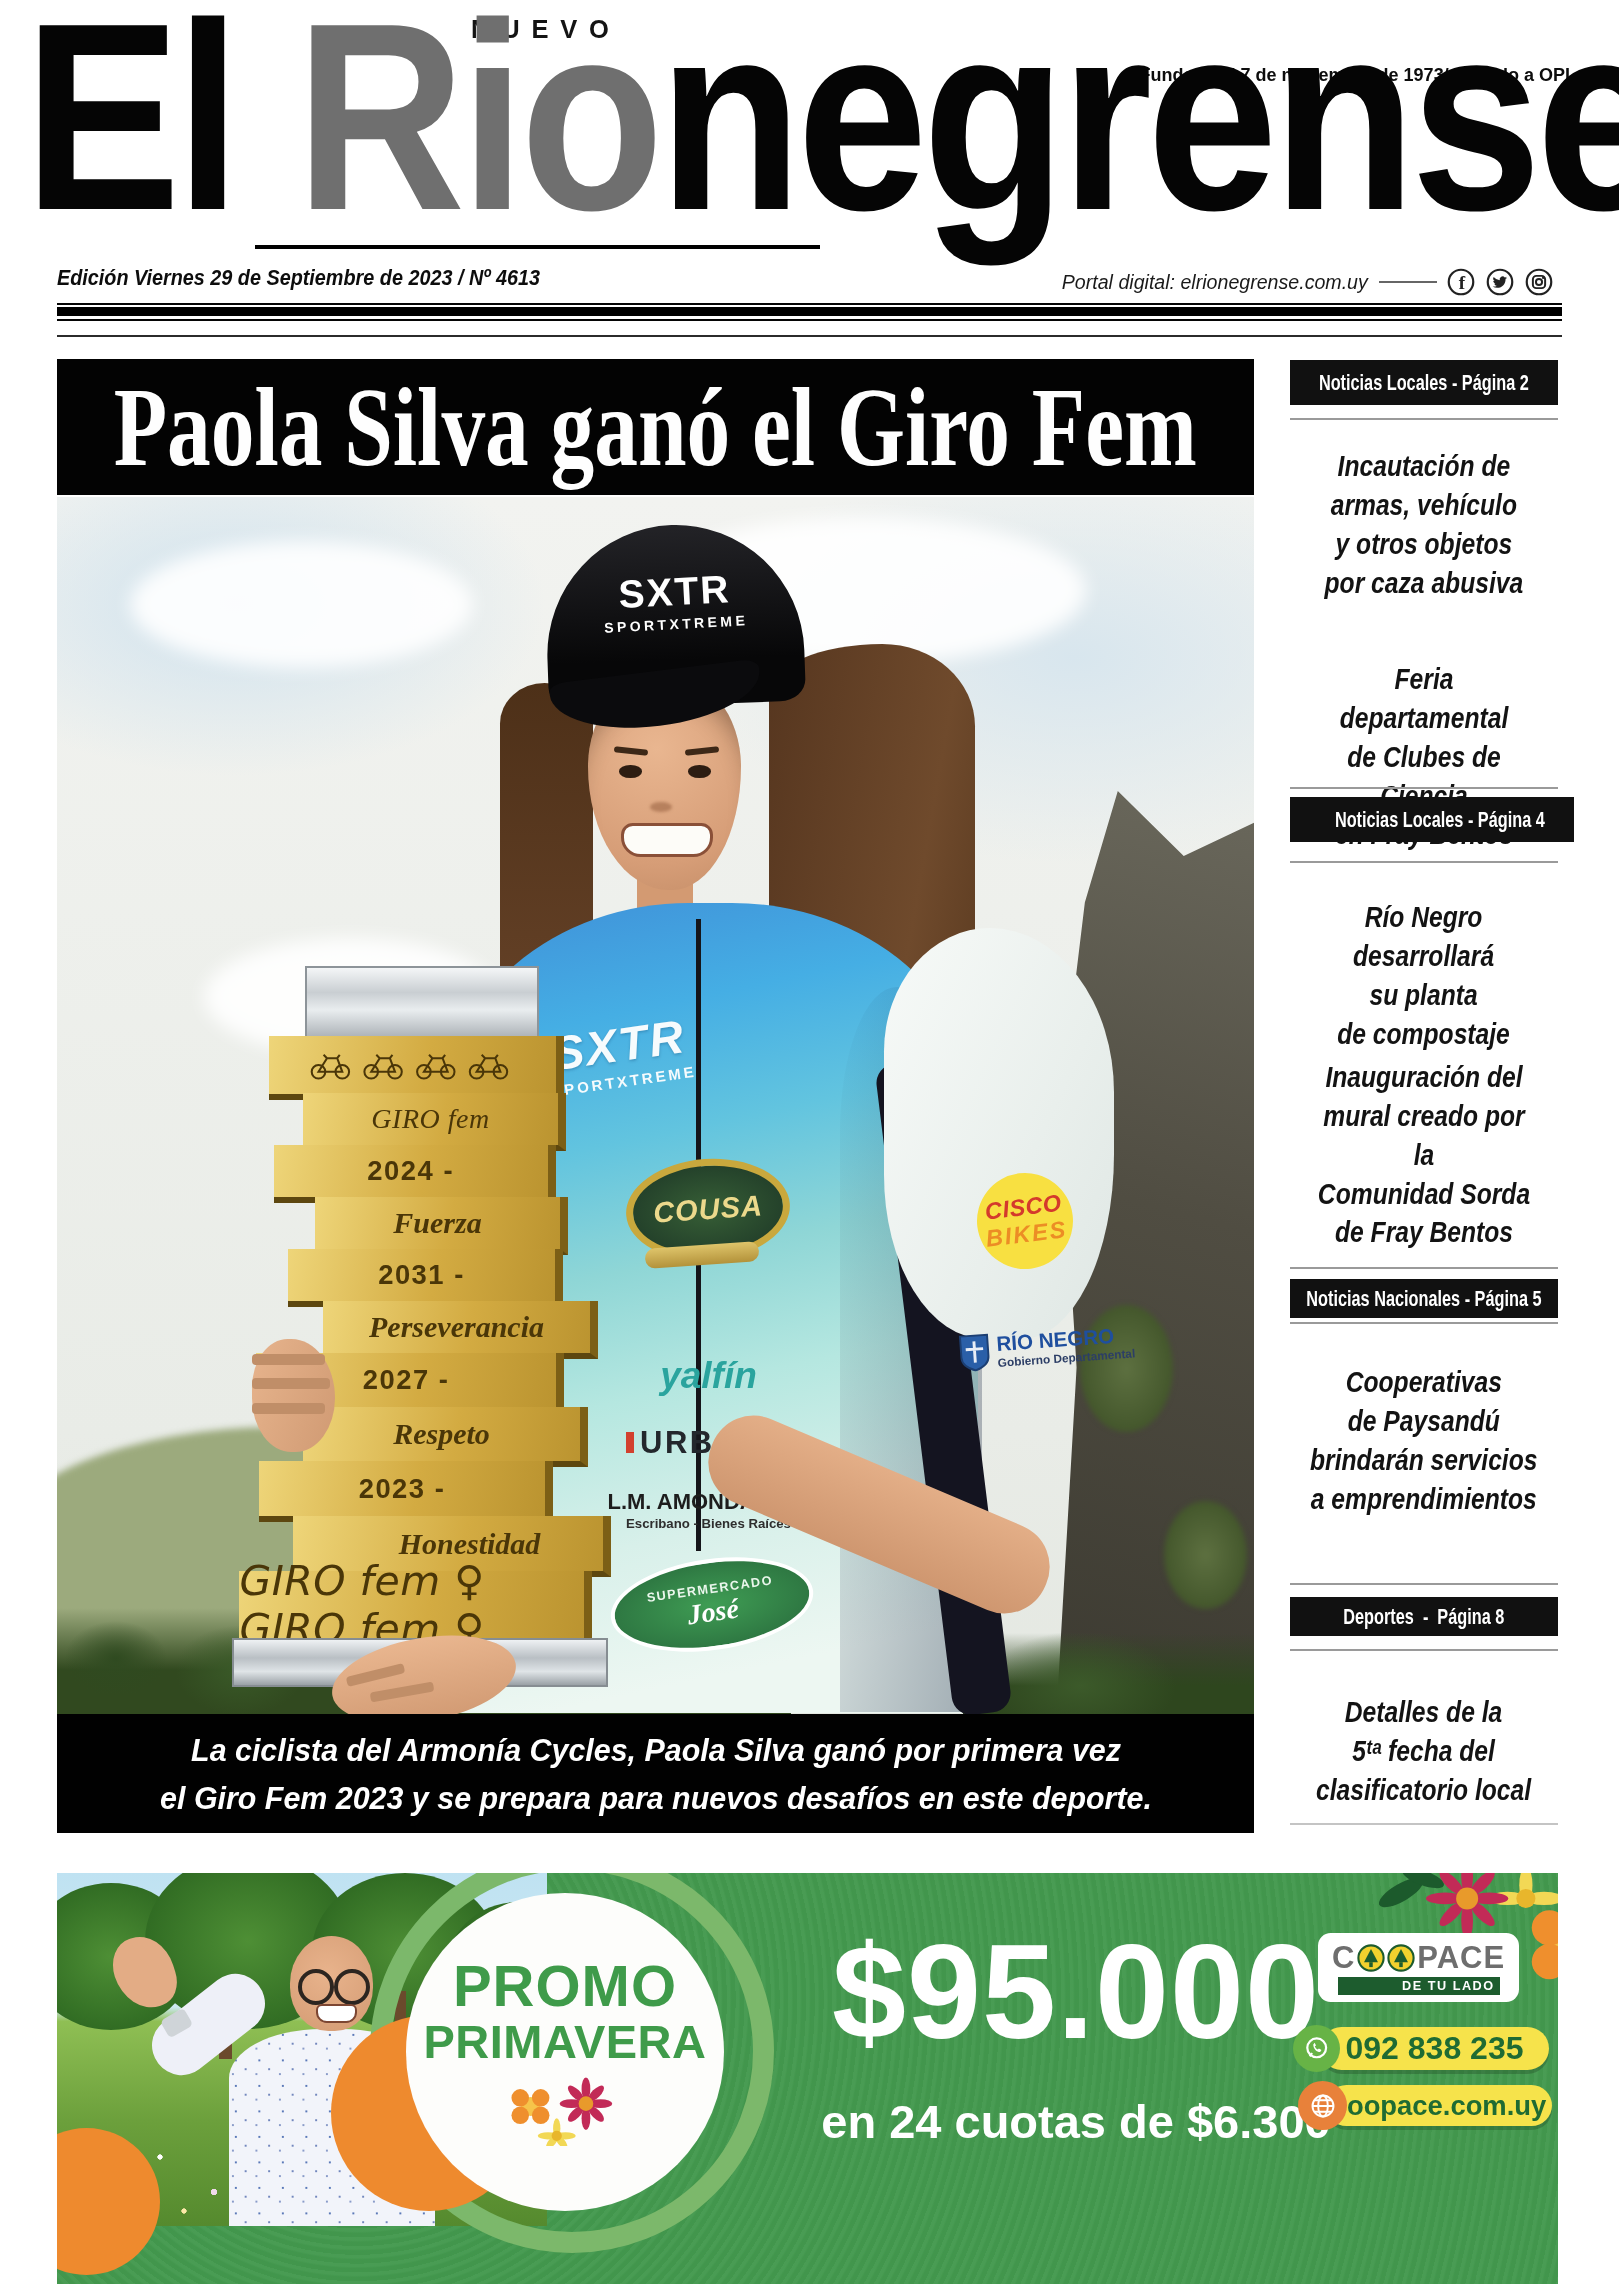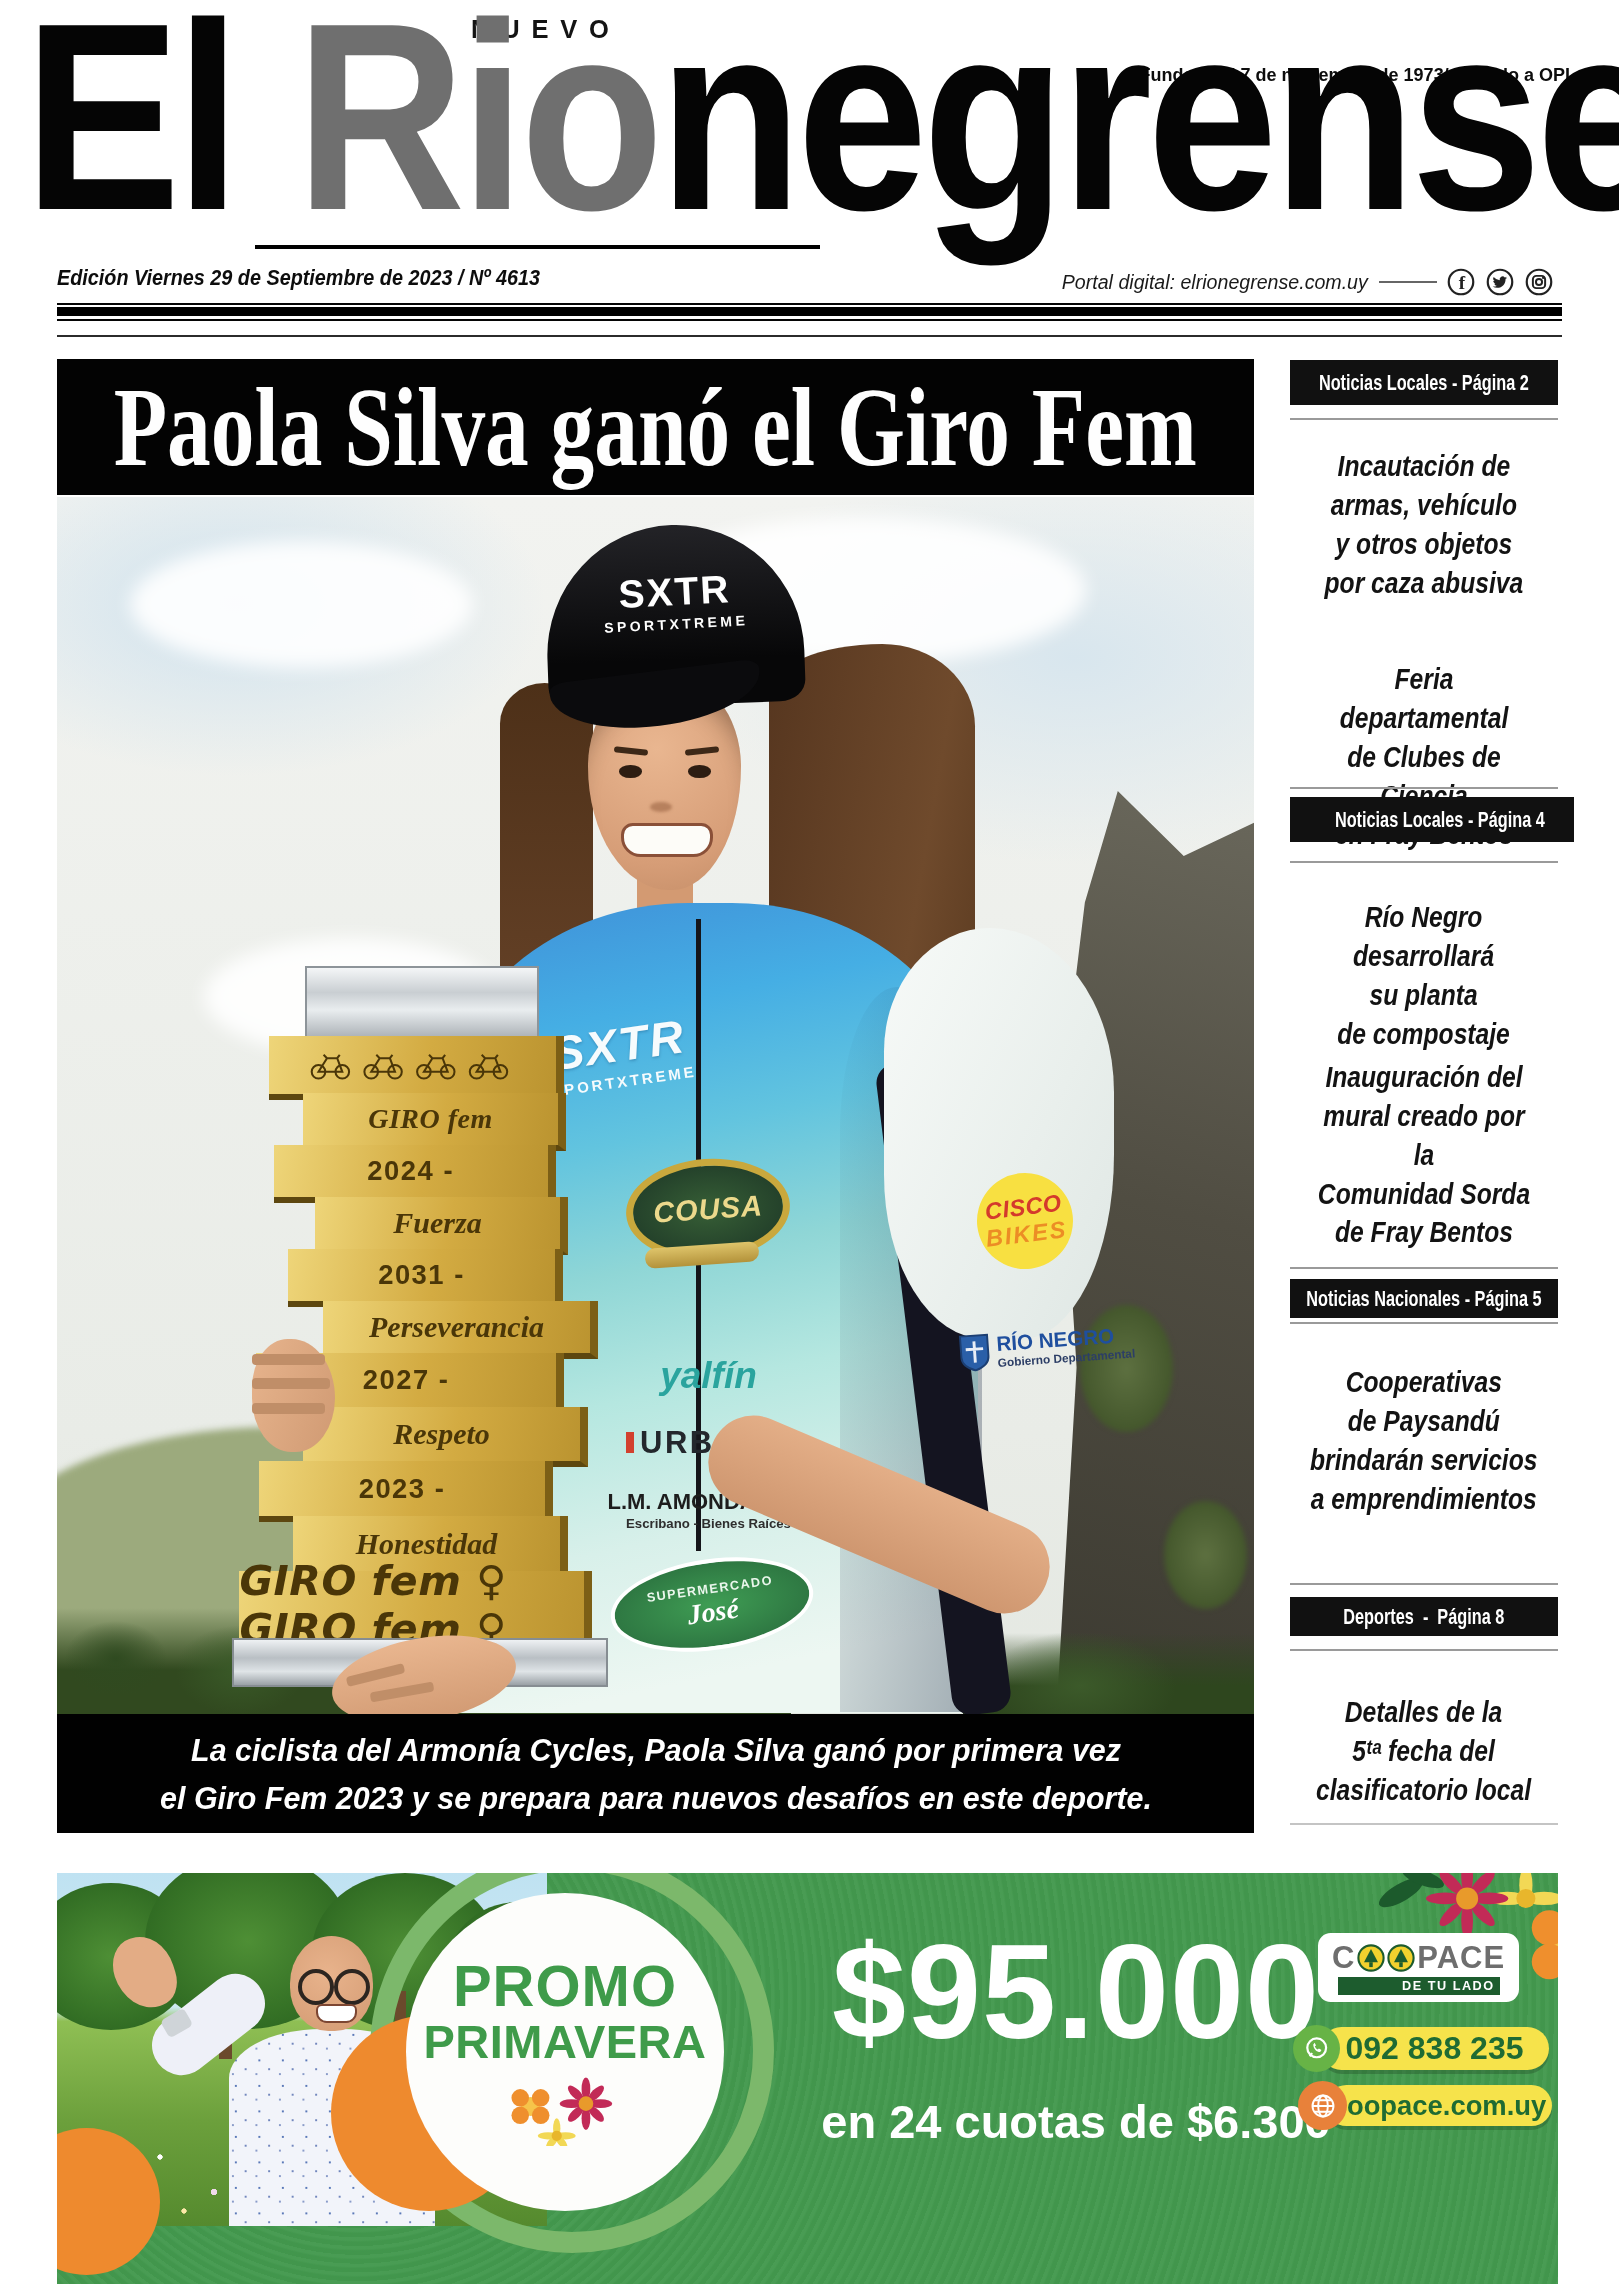--- a/index.html
+++ b/index.html
@@ -125,21 +125,21 @@
 
   
   .trophy{left:203px;top:469px;width:353px;height:749px;}
   .t-acr{position:absolute;left:45px;top:0;width:230px;height:70px;
          background:linear-gradient(#f4f6f7,#c9ced2 35%,#e9edef 60%,#aab0b5);border:2px solid #8d9499;}
   .t-row{position:absolute;height:52px;background:linear-gradient(100deg,#eed579 0%,#d3ab42 55%,#bb9430);
          border-right:8.8px solid #7c5f16;border-bottom:6.4px solid #5d470f;
          display:flex;align-items:center;justify-content:center;color:#4a3608;}
   .t-row .w{font-family:Liberation Serif, serif;font-style:italic;font-weight:bold;font-size:30px;}
   .t-row .y{font-weight:bold;font-size:27.4px;letter-spacing:1.5px;}
-  .t-row .g{font-family:"Liberation Serif",serif;font-weight:bold;font-style:italic;font-size:28px;letter-spacing:0.5px;}
+  .t-row .g{font-family:"Liberation Serif",serif;font-weight:normal;font-style:italic;font-size:28px;letter-spacing:0.5px;}
   .t-base-acr{position:absolute;left:-28px;top:672px;width:372px;height:45px;
          background:linear-gradient(#eef1f3,#b9bfc4 40%,#dfe4e7 70%,#9aa1a6);border:2px solid #868d92;}
 
   
   .caption{left:0;bottom:0;width:1197px;height:119px;background:#010101;display:flex;align-items:center;justify-content:center;position:absolute;}
   .caption span{color:#fff;font-size:32px;font-weight:bold;font-style:italic;text-align:center;
                 line-height:1.5;transform:scaleX(.95);white-space:pre-line;}
 
   
   .sidebar{left:1290px;top:360px;width:268px;height:1484px;}
@@ -354,21 +354,21 @@
         </div>
       <div class="t-row" style="top:387px;left:-3.9px;width:300px;height:54px;">
           <span class="y">2027 -</span>
         </div>
       <div class="t-row" style="top:441px;left:43px;width:277px;height:54px;">
           <span class="w">Respeto</span>
         </div>
       <div class="t-row" style="top:495px;left:-1px;width:286px;height:55px;">
           <span class="y">2023 -</span>
         </div>
-      <div class="t-row" style="top:550px;left:33px;width:267px;height:55px;">
+      <div class="t-row" style="top:550px;left:33px;width:267px;height:55px;padding-left:43px;">
           <span class="w">Honestidad</span>
         </div>
       <div class="t-row" style="top:605px;left:-20.6px;width:345px;height:67px;">
           <span class="g" style="font-size:41px;font-family:'DejaVu Sans',sans-serif;">GIRO fem ♀   GIRO fem ♀</span>
         </div>
       <div class="t-base-acr"></div>
     </div>
 
     <div class="abs hand-grip"></div>
     <div class="abs finger" style="left:195px;top:857px;width:73px;height:10.8px;"></div>

